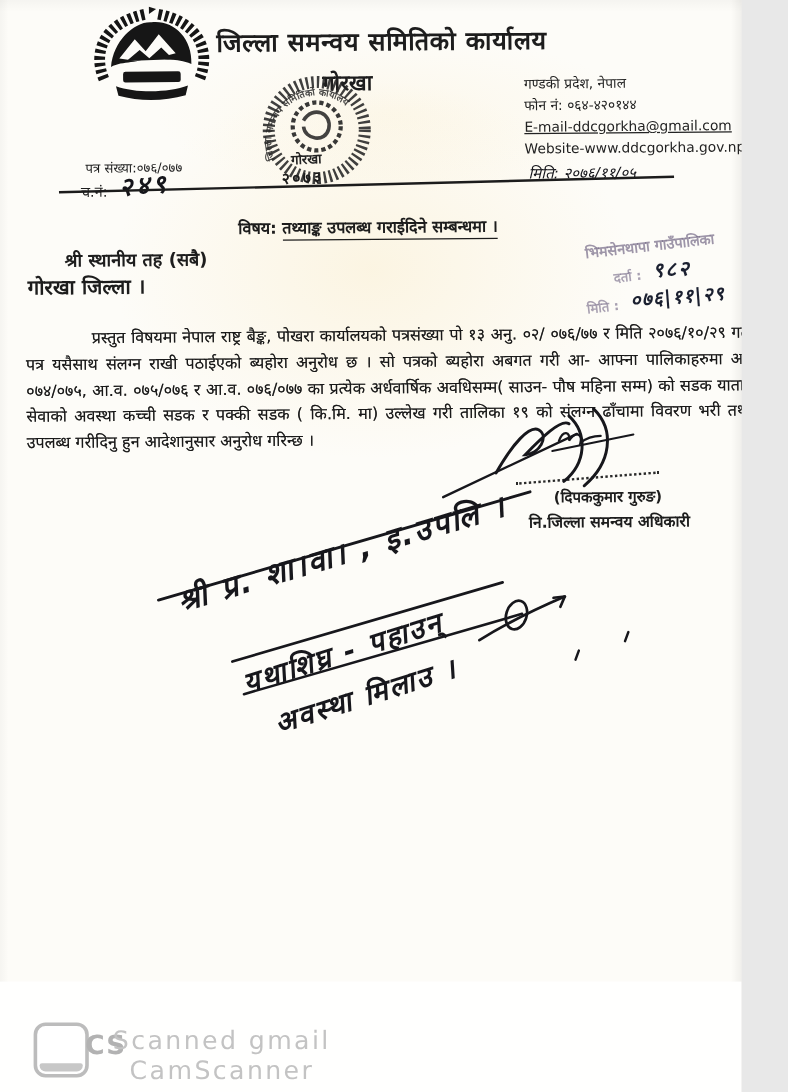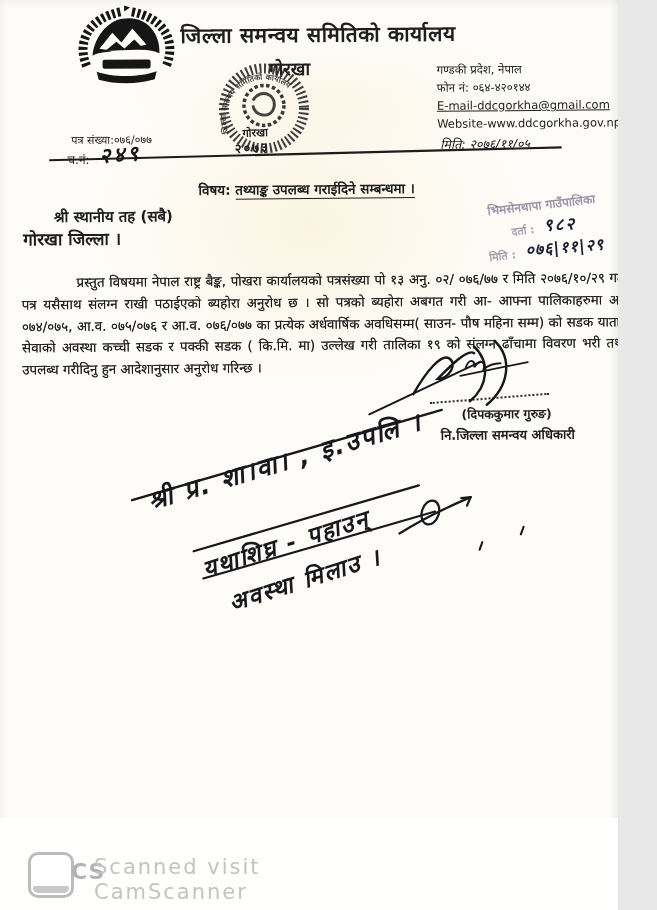--- a/index.html
+++ b/index.html
@@ -65,21 +65,21 @@
 
   
   .strokes{position:absolute; inset:0; pointer-events:none;}
 
   
   .footer-band{left:0; right:0; bottom:0; height:92px; background:#fffffe;}
   .cs-badge{left:28px; top:852px; width:46px; height:46px; border:3px solid #bcbcbc; border-radius:10px; background:#fff; box-sizing:border-box;}
   .cs-badge .cs-text{position:absolute; left:0; right:0; top:4px; text-align:center; font-size:22px; font-weight:bold; color:#b2b2b2; letter-spacing:1px;margin-left:40px;}
   .cs-badge .cs-base{position:absolute; left:2px; right:2px; bottom:2px; height:7px; background:#c7c7c7; border-radius:2px 2px 5px 5px;}
   .cs-line1{left:94px; top:855px; font-size:21px; color:#c3c3c3; letter-spacing:2px;}
-  .cs-line2{left:94px; top:880px; font-size:21px; color:#c3c3c3; letter-spacing:2px;}
+  .cs-line2{left:108px; top:880px; font-size:21px; color:#c3c3c3; letter-spacing:2px;}
 </style>
 </head>
 <body>
 
 <div class="page">
   <div class="tilt">
 
     <div class="abs emblem">
       <svg width="108" height="84" viewBox="0 0 108 84">
         <g fill="none" stroke="#161616">
@@ -181,15 +181,15 @@
         <path d="M556,562 l-3,8" stroke-width="2.2"></path>
       </g>
     </svg>
   </div>
 
   <div class="abs footer-band"></div>
   <div class="abs cs-badge">
     <div class="cs-text">CS</div>
     <div class="cs-base"></div>
   </div>
-  <div class="abs cs-line1">Scanned visit</div>
+  <div class="abs cs-line1">Scanned gmail</div>
   <div class="abs cs-line2">CamScanner</div>
 </div>
 
 </body></html>

